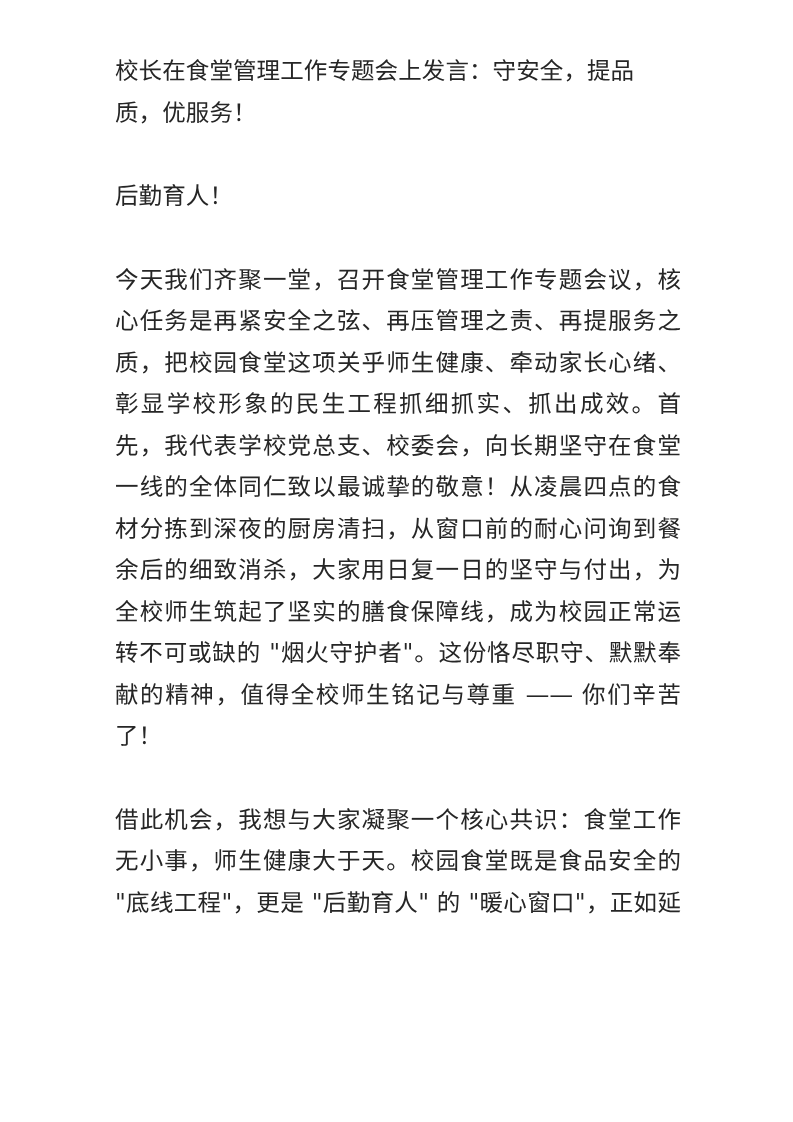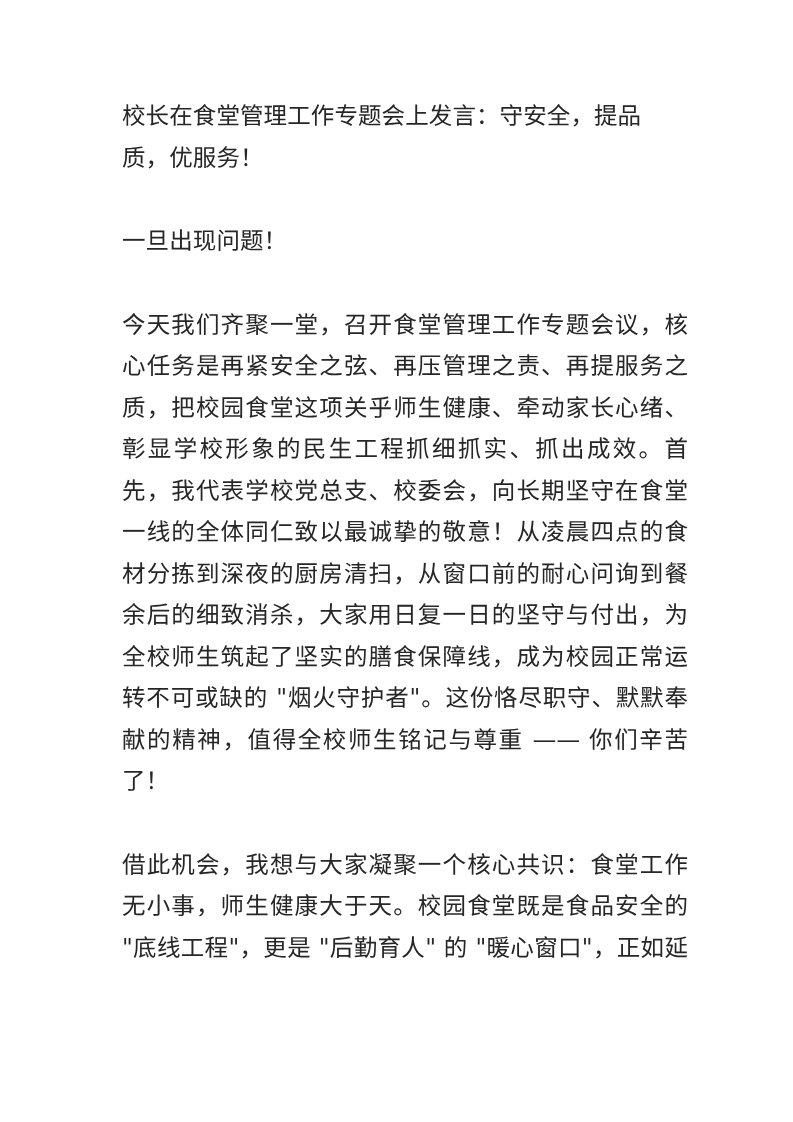--- a/index.html
+++ b/index.html
@@ -17,22 +17,21 @@
     color: #262626;
     -webkit-font-smoothing: antialiased;
   }
 
   .page {
     position: relative;
     box-sizing: border-box;
     width: 682px;
     height: 1122px;
     background: #ffffff;
-    padding: 96px 113px 0 115px;
-    margin-left: 7px;
+    padding: 51px 113px 0 115px;
   }
 
   .doc-body {
     width: 566px;
   }
 
   
   .para {
     margin: 0 0 42px 0;
     font-size: 23.5px;
@@ -62,20 +61,20 @@
 </style>
 </head>
 <body>
 
 <div class="page">
   <div class="doc-body">
 
     <p class="para single">校长在食堂管理工作专题会上发言：守安全，提品质，优服务！</p>
 
 
-    <p class="para single">一旦出现问题！</p>
+    <p class="para single">后勤育人！</p>
 
     <p class="para">今天我们齐聚一堂，召开食堂管理工作专题会议，核心任务是再紧安全之弦、再压管理之责、再提服务之质，把校园食堂这项关乎师生健康、牵动家长心绪、彰显学校形象的民生工程抓细抓实、抓出成效。首先，我代表学校党总支、校委会，向长期坚守在食堂一线的全体同仁致以最诚挚的敬意！从凌晨四点的食材分拣到深夜的厨房清扫，从窗口前的耐心问询到餐余后的细致消杀，大家用日复一日的坚守与付出，为全校师生筑起了坚实的膳食保障线，成为校园正常运转不可或缺的 "烟火守护者"。这份恪尽职守、默默奉献的精神，值得全校师生铭记与尊重 —— 你们辛苦了！</p>
 
     <p class="para clipped">借此机会，我想与大家凝聚一个核心共识：食堂工作无小事，师生健康大于天。校园食堂既是食品安全的 "底线工程"，更是 "后勤育人" 的 "暖心窗口"，正如延边大学让食堂阿姨登上毕业典礼讲台的实践所启示的，校园里的每一份平凡服务都蕴含着育人力量。食品安全是不可逾越的红线、不能触碰的底线、必须坚守的生命线，一旦出现问题，不仅危害师生身心健康，更会动摇学校办学根基。我们既要严守</p>
 
   </div>
 </div>
 
 </body></html>

